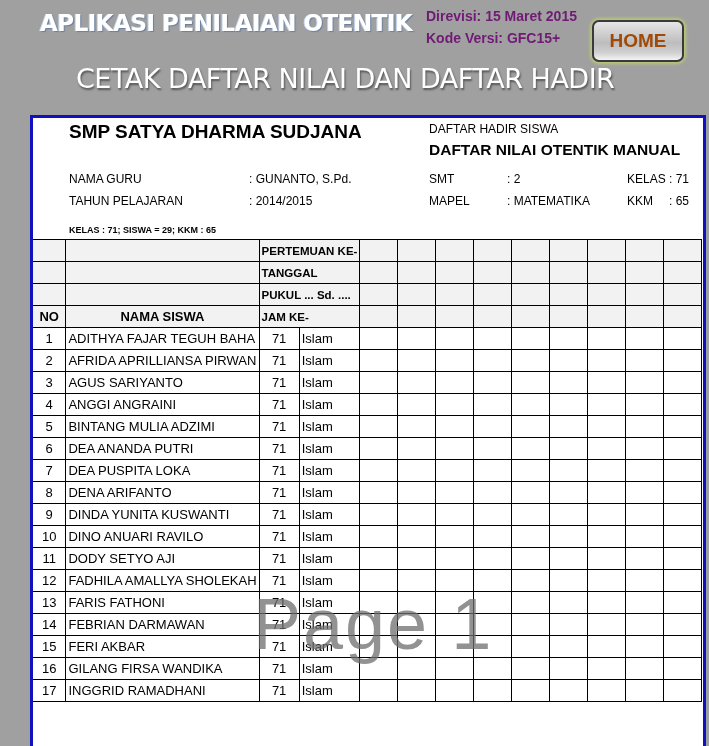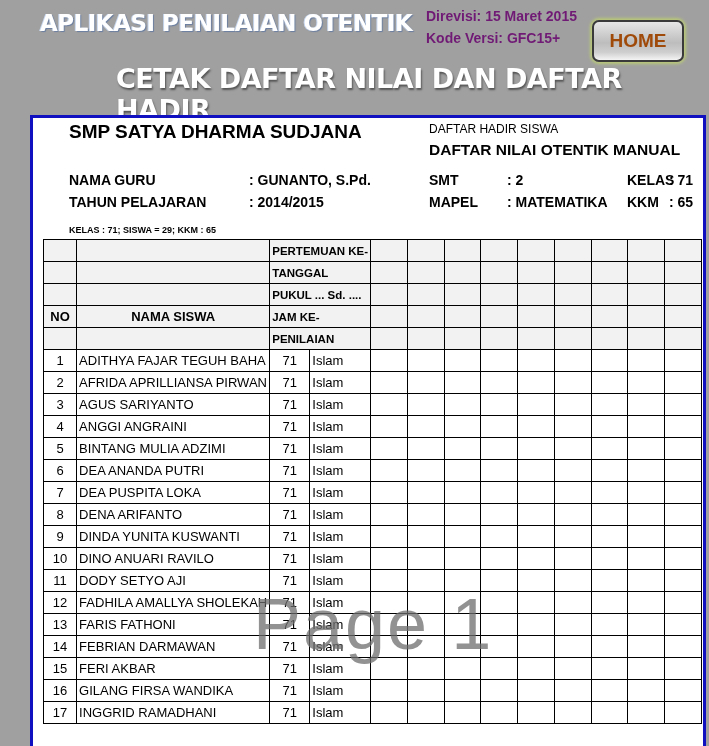--- a/index.html
+++ b/index.html
@@ -16,40 +16,39 @@
   .home-btn {
     position: absolute; left: 592px; top: 8px; width: 92px; height: 42px;
     border: 2px solid #3a3a3a; border-radius: 7px;
     background: linear-gradient(#e6e6e6 0%, #bdbdbd 55%, #cfcfcf 80%, #f4f4f4 100%);
     box-shadow: 0 0 3px 2px #b8c878;
     color: #a04a0a; font-weight: bold; font-size: 19px;
     display: flex; align-items: center; justify-content: center; cursor: pointer; margin-top: 12px;
   }
   .page-heading {
     position: absolute; left: 76px; top: 63px;
-    font-family: "DejaVu Sans", sans-serif; font-weight: bold; font-size: 27px;
+    font-family: "DejaVu Sans", sans-serif; font-weight: normal; font-size: 27px;
     color: #ffffff; letter-spacing: -0.5px;
     text-shadow: 1px 2px 2px #555;
-    margin-left: 40px;
   }
 
   .sheet {
     position: absolute; left: 30px; top: 115px; width: 676px; height: 640px;
     background: #ffffff; border: 3px solid #1010c0; border-bottom: none; overflow: hidden;
   }
   .school-name { position: absolute; left: 36px; top: 3px; font-size: 19px; font-weight: bold; color: #000; }
   .school-addr { position: absolute; left: 36px; top: 25px; font-size: 13.5px; font-weight: bold; color: #000; }
   .doc-title1 { position: absolute; left: 396px; top: 4px; font-size: 12px; font-weight: normal; }
   .doc-title2 { position: absolute; left: 396px; top: 23px; font-size: 15.5px; font-weight: bold; }
-  .meta { position: absolute; font-size: 14px; font-weight: bold; color: #000; }
+  .meta { position: absolute; font-size: 12px; font-weight: normal; color: #000; }
   .meta-small { position: absolute; left: 36px; top: 107px; font-size: 9px; font-weight: bold; text-align: center; }
 
   table.grid {
     position: absolute; left: -1px; top: 121px;
-    border-collapse: collapse; table-layout: fixed; font-size: 13px; margin-left: 11px;
+    border-collapse: collapse; table-layout: fixed; font-size: 13px;
   }
   table.grid td { border: 1.5px solid #000; height: 22px; padding: 0 2px; white-space: nowrap; overflow: hidden; }
   table.grid tr.hdr td { background: #f2f2f2; font-weight: bold; font-size: 11.5px; }
   .c-no { width: 34px; text-align: center; }
   .c-name { width: 181px; }
   .c-kelas { width: 39px; text-align: center; }
   .c-agama { width: 59px; }
   .c-m { width: 40px; }
   td.nama-hdr { text-align: center; font-size: 13px !important; }
   td.no-hdr { text-align: center; font-size: 13px !important; }
@@ -159,34 +158,20 @@
           <td></td>
           <td></td>
           <td></td>
           <td></td>
           <td></td>
           <td></td>
           <td></td>
           <td></td>
           <td></td>
         </tr>
-        <tr class="hdr">
-          <td class="no-hdr"></td>
-          <td class="nama-hdr"></td>
-          <td colspan="2">PENILAIAN</td>
-          <td></td>
-          <td></td>
-          <td></td>
-          <td></td>
-          <td></td>
-          <td></td>
-          <td></td>
-          <td></td>
-          <td></td>
-        </tr>
       </tbody>
     <tbody id="rows-body">
         <tr>
           <td class="c-no">1</td>
           <td>ADITHYA FAJAR TEGUH BAHA</td>
           <td class="c-kelas">71</td>
           <td>Islam</td>
           <td></td>
           <td></td>
           <td></td>

